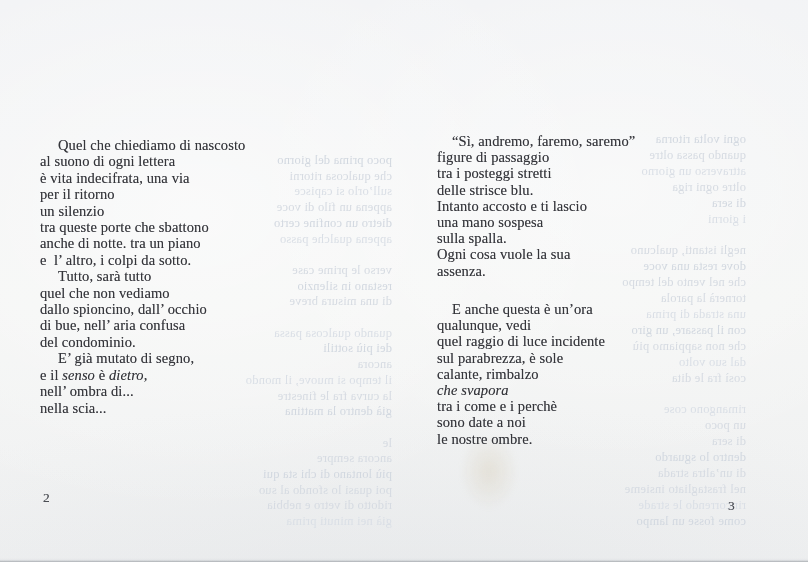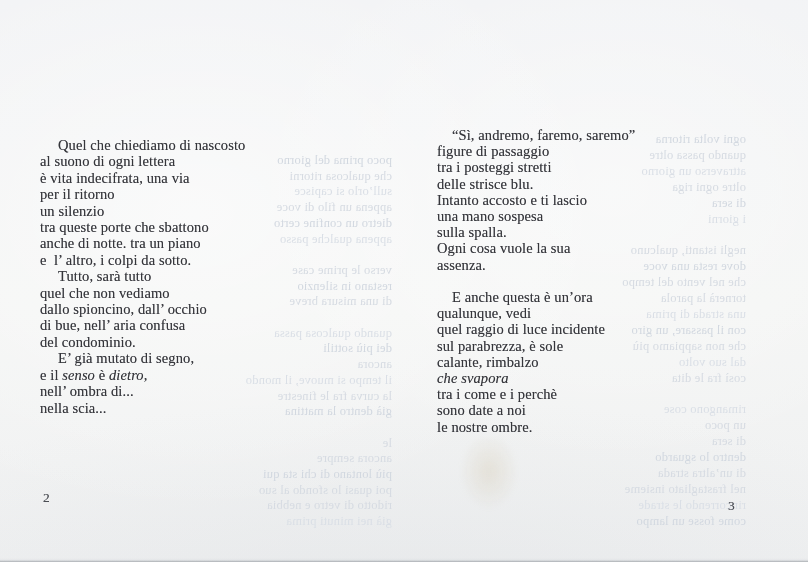--- a/index.html
+++ b/index.html
@@ -27,21 +27,21 @@
     font-size: 14.5px;
     color: #35363b;
     text-shadow: 0 0 0.5px rgba(70,70,78,0.55);
     white-space: pre-wrap;
     letter-spacing: 0.1px;
   }
   .poem-left  { left: 40px;  top: 137px; line-height: 16.4px; }
   .poem-right { left: 437px; top: 127px; line-height: 16.2px; }
   .poem-line { min-height: 1em; }
   .poem-left  .poem-line.indent { padding-left: 18px; }
-  .poem-right .poem-line.indent { padding-left: 15px; }
+  .poem-right .poem-line.indent { padding-left: 15px; margin-top: 6px; }
   .poem-line em { }
 
   
   .pagenum {
     position: absolute;
     z-index: 3;
     font-size: 13.5px;
     color: #4b4e54;
     text-shadow: 0 0 0.5px rgba(75,78,84,0.5);
   }

